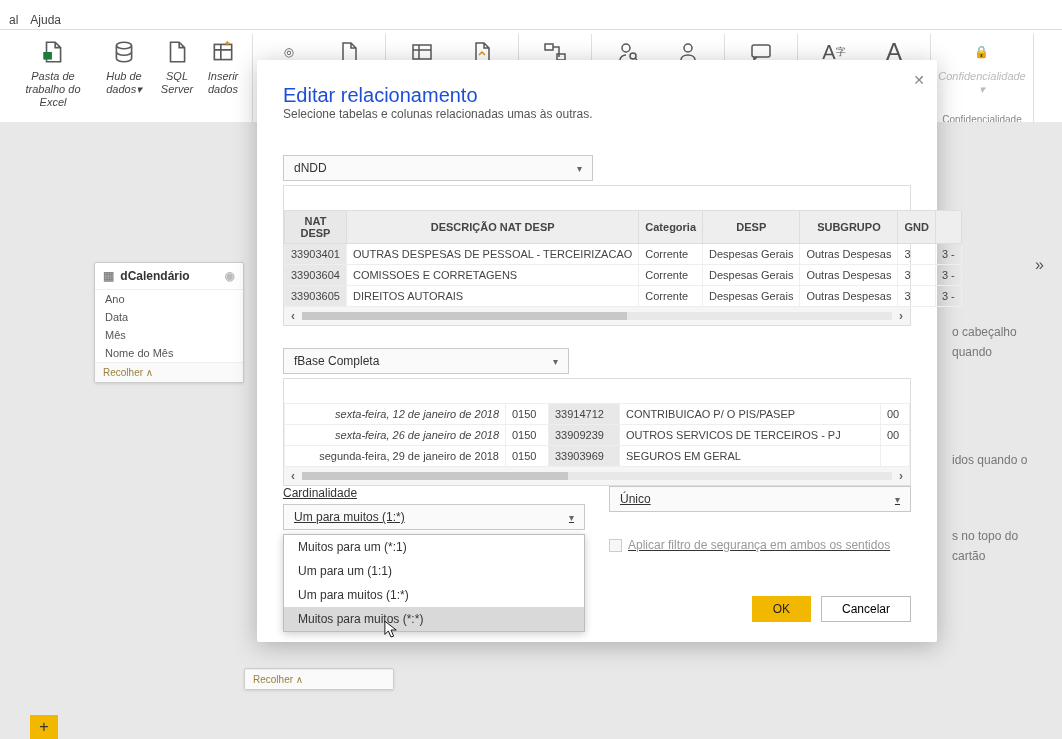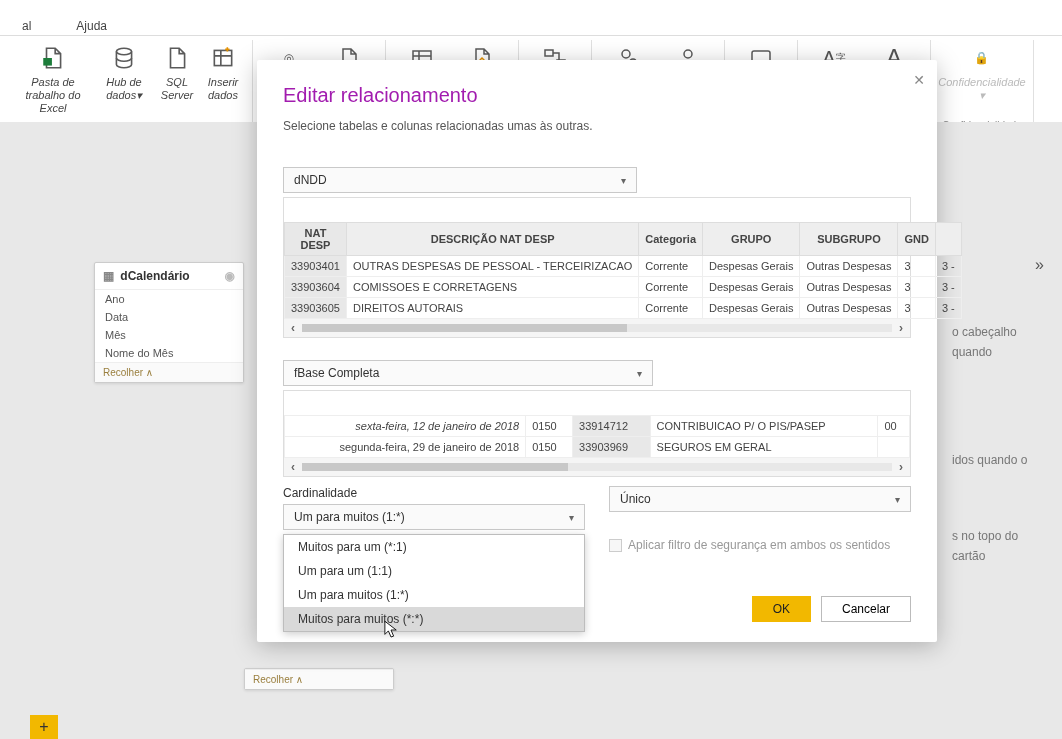--- a/index.html
+++ b/index.html
@@ -1,19 +1,19 @@
 <!DOCTYPE html>
 <html><head>
 <meta charset="utf-8">
 <style>
 * { box-sizing: border-box; margin: 0; padding: 0; }
 body { font-family: "Segoe UI", Arial, sans-serif; font-size: 12px; background: #e8e8e8; width: 1062px; height: 739px; overflow: hidden; position: relative; color: #333; }
 
 
-.ribbon-tabs { background: #fff; height: 36px; display: flex; align-items: flex-end; padding-left: 18px; gap: 37px; border-bottom: 1px solid #ddd; }
+.ribbon-tabs { background: #fff; height: 30px; display: flex; align-items: flex-end; padding-left: 5px; gap: 4px; border-bottom: 1px solid #ddd; }
 .ribbon-tab { font-size: 12px; color: #444; padding: 2px 4px; }
 .ribbon { background: #fff; height: 100px; display: flex; border-bottom: 1px solid #d0d0d0; padding: 4px 6px; gap: 0; }
 .ribbon-group { display: flex; flex-direction: column; align-items: center; border-right: 1px solid #e0e0e0; padding: 0 8px; }
 .ribbon-items { display: flex; gap: 4px; flex: 1; }
 .ribbon-item { display: flex; flex-direction: column; align-items: center; justify-content: flex-start; width: 56px; text-align: center; cursor: pointer; padding-top: 4px; }
 .ribbon-icon { width: 28px; height: 28px; display: flex; align-items: center; justify-content: center; color: #555; }
 .ribbon-label { font-size: 11px; color: #444; line-height: 13px; margin-top: 4px; font-style: italic; }
 .ribbon-group-label { font-size: 10px; color: #888; margin-top: 12px; }
 
 
@@ -25,38 +25,38 @@
 
 .page-tab { position: absolute; bottom: 0; left: 30px; background: #f2b800; width: 28px; height: 24px; display: flex; align-items: center; justify-content: center; font-size: 16px; color: #333; }
 
 .right-hints { position: absolute; right: 10px; top: 200px; width: 100px; color: #777; font-size: 12px; line-height: 20px; }
 .chevron-expand { position: absolute; right: 18px; top: 134px; font-size: 16px; color: #555; }
 
 
 .dialog-backdrop { position: absolute; inset: 0; }
 .dialog { position: absolute; left: 257px; top: 60px; width: 680px; background: #fff; box-shadow: 0 4px 24px rgba(0,0,0,0.25); border-radius: 2px; padding: 24px 26px 20px 26px; }
 .dialog-close { position: absolute; right: 12px; top: 12px; font-size: 14px; color: #888; cursor: pointer; }
-.dialog-title { font-size: 20px; color: #a21caf; font-weight: 400; margin-bottom: 12px; }
+.dialog-title { font-size: 20px; color: #1d4ed8; font-weight: 400; margin-bottom: 0; }
 .dialog-sub { font-size: 12px; color: #555; margin-bottom: 34px; }
 
 .dropdown { display: flex; align-items: center; justify-content: space-between; border: 1px solid #c9c9c9; background: #fafafa; padding: 5px 10px; font-size: 12px; color: #333; cursor: pointer; }
 .dropdown-caret { font-size: 10px; color: #666; }
 
 .data-table { width: 100%; border-collapse: collapse; margin-top: 24px; font-size: 11px; }
 .data-table th { background: #eee; border: 1px solid #ddd; padding: 4px 6px; font-weight: 600; text-align: center; color: #444; }
 .data-table td { border: 1px solid #eee; padding: 4px 6px; color: #444; white-space: nowrap; }
 .data-table th.sel, .data-table td.sel { background: #e8e8e8; }
 .table-wrap { border: 1px solid #ddd; }
 .hscroll { display: flex; align-items: center; height: 18px; background: #f5f5f5; }
 .hscroll .arrow { width: 18px; text-align: center; color: #666; font-weight: bold; cursor: pointer; }
 .hscroll .track { flex: 1; height: 8px; background: #e8e8e8; position: relative; }
 .hscroll .thumb { position: absolute; top: 0; height: 8px; background: #c8c8c8; }
 
 .field-label { font-size: 12px; color: #333; margin-bottom: 4px; }
-.two-col { display: flex; gap: 24px; margin-top: 9px; }
+.two-col { display: flex; gap: 24px; margin-top: 0; text-decoration: underline; }
 .two-col > div { flex: 1; }
 
 .dropdown-popup { position: absolute; border: 1px solid #bdbdbd; background: #fff; box-shadow: 0 2px 8px rgba(0,0,0,0.2); }
 .dropdown-option { padding: 5px 14px; font-size: 12px; color: #333; cursor: pointer; }
 .dropdown-option.hover { background: #d9d9d9; }
 
 .checkbox-row { display: flex; align-items: center; gap: 6px; font-size: 12px; color: #999; margin-top: 26px; }
 .checkbox-box { width: 13px; height: 13px; border: 1px solid #ccc; background: #f7f7f7; }
 
 .dialog-buttons { display: flex; justify-content: flex-end; gap: 10px; margin-top: 44px; }
@@ -256,33 +256,33 @@
       <span>+</span>
     </div>
 </div>
 
 <div class="dialog-backdrop">
   <div class="dialog">
     <span class="dialog-close">✕</span>
     <div class="dialog-title">Editar relacionamento</div>
     <div class="dialog-sub">Selecione tabelas e colunas relacionadas umas às outras.</div>
 
-    <div class="dropdown" style="width:354px">
+    <div class="dropdown" style="width:310px">
       <span>dNDD</span>
       <span class="dropdown-caret">▾</span>
     </div>
 
     <div class="table-wrap" style="margin-top:4px">
       <table class="data-table">
         <tbody>
             <tr>
           <th class="sel">NAT DESP</th>
           <th>DESCRIÇÃO NAT DESP</th>
           <th>Categoria</th>
-          <th>GRUPO</th>
+          <th>DESP</th>
           <th>SUBGRUPO</th>
           <th>GND</th>
           <th></th>
         </tr>
         <tr>
               <td class="sel">33903401</td>
               <td>OUTRAS DESPESAS DE PESSOAL - TERCEIRIZACAO</td>
               <td>Corrente</td>
               <td>Despesas Gerais</td>
               <td>Outras Despesas</td>
@@ -311,33 +311,40 @@
         </table>
       <div class="hscroll">
         <span class="arrow">‹</span>
         <div class="track">
             <div class="thumb" style="left:0; width:55%"></div>
           </div>
         <span class="arrow">›</span>
       </div>
     </div>
 
-    <div class="dropdown" style="width:370px; margin-top:22px">
+    <div class="dropdown" style="width:286px; margin-top:22px">
       <span>fBase Completa</span>
       <span class="dropdown-caret">▾</span>
     </div>
 
     <div class="table-wrap" style="margin-top:4px">
       <table class="data-table">
         <tbody>
         <tr>
               <td style="font-style:italic;text-align:right">sexta-feira, 12 de janeiro de 2018</td>
               <td>0150</td>
               <td class="sel">33914712</td>
               <td>CONTRIBUICAO P/ O PIS/PASEP</td>
+              <td>00</td>
+            </tr>
+        <tr>
+              <td style="font-style:italic;text-align:right">sexta-feira, 26 de janeiro de 2018</td>
+              <td>0150</td>
+              <td class="sel">33909239</td>
+              <td>OUTROS SERVICOS DE TERCEIROS - PJ</td>
               <td>00</td>
             </tr>
         <tr>
               <td style="text-align:right">segunda-feira, 29 de janeiro de 2018</td>
               <td>0150</td>
               <td class="sel">33903969</td>
               <td>SEGUROS EM GERAL</td>
               <td></td>
             </tr>
       </tbody>

